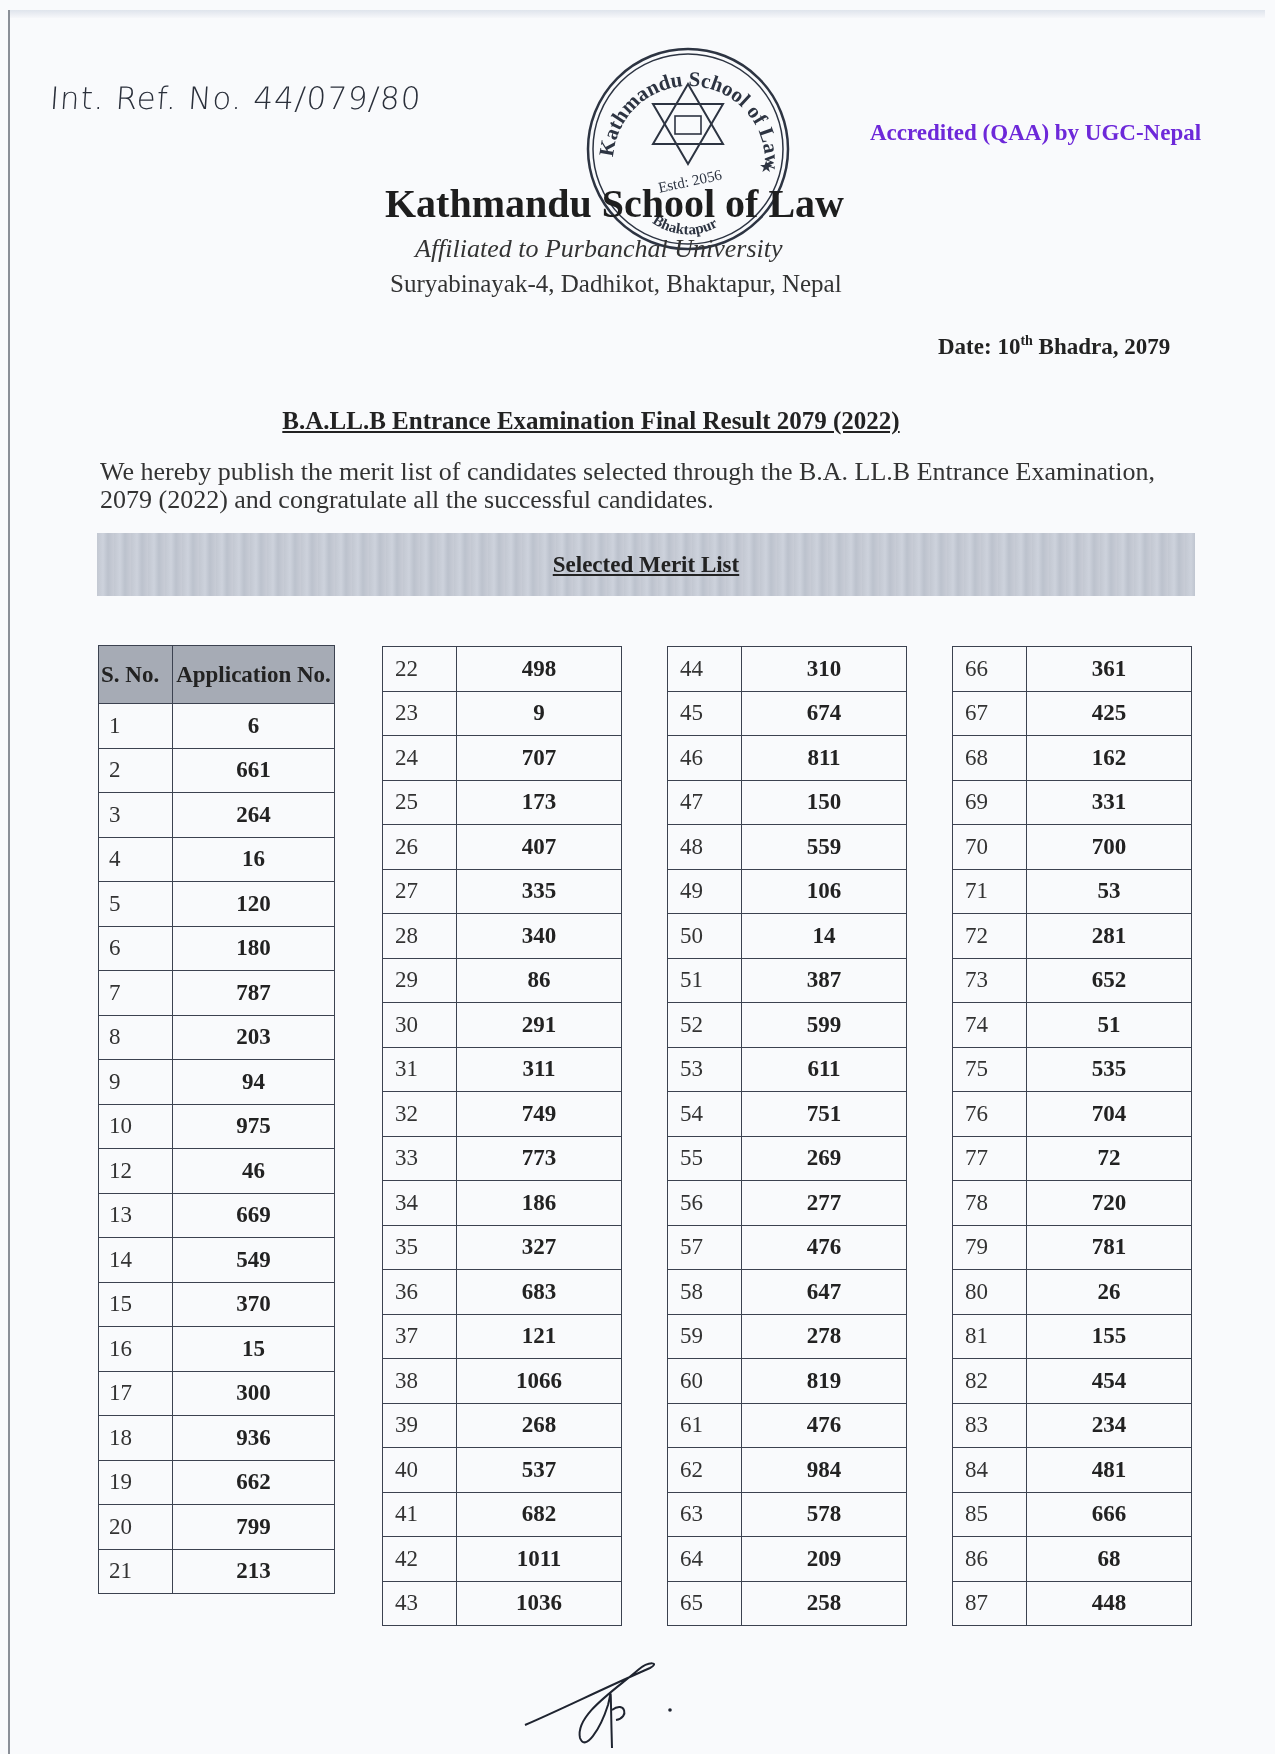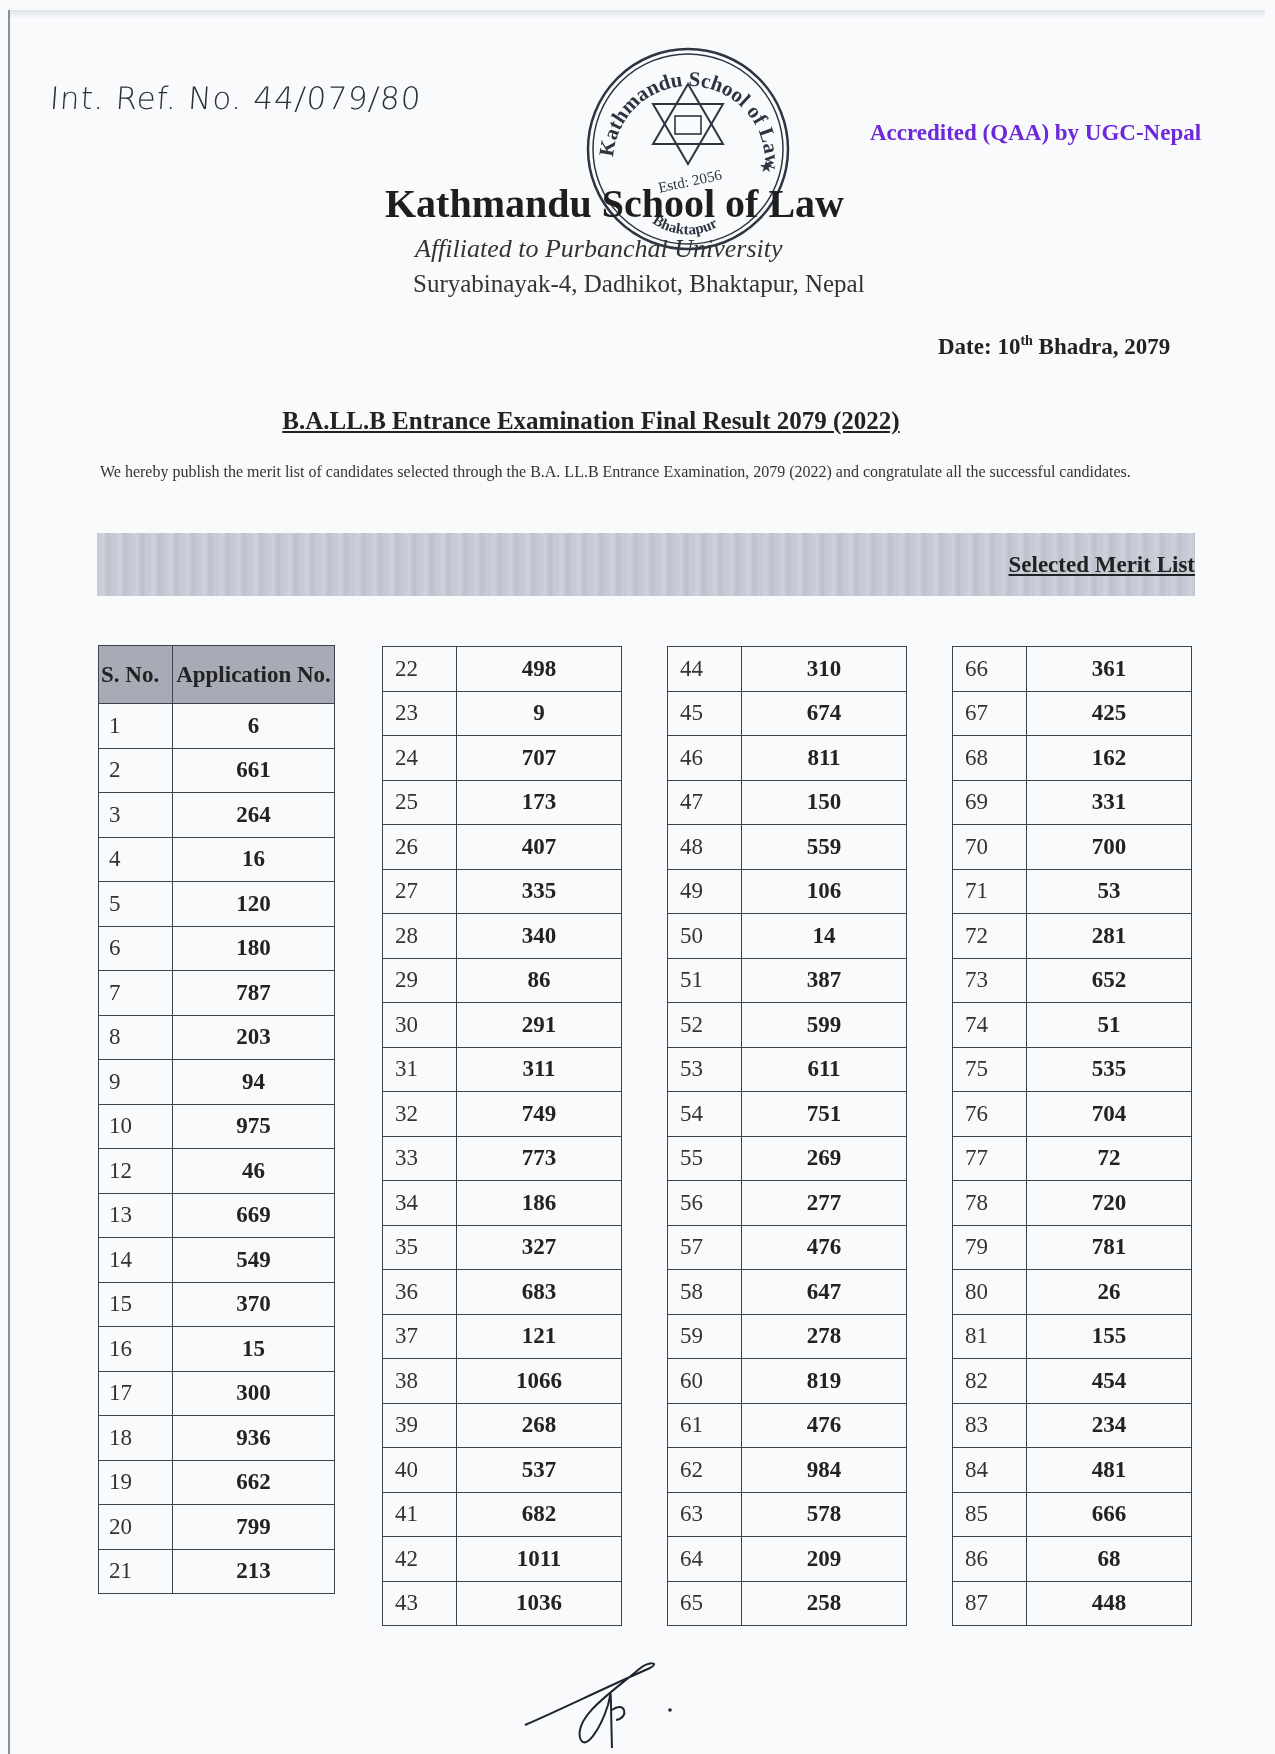--- a/index.html
+++ b/index.html
@@ -27,41 +27,41 @@
   .school-name {
     position: absolute; left: 385px; top: 180px;
     font-size: 40px; font-weight: bold; color: #1e1e1e;
   }
   .affiliation {
     position: absolute; left: 415px; top: 234px;
     font-size: 26px; font-style: italic; color: #333;
   }
   .address {
     position: absolute; left: 390px; top: 270px;
-    font-size: 25px; color: #333; margin-left: 23px;
+    font-size: 25px; color: #333;
   }
   .date {
     position: absolute; left: 938px; top: 333px;
     font-size: 23px; font-weight: bold; color: #222;
   }
   .date sup { font-size: 14px; }
 
   .doc-title {
     position: absolute; left: 0; width: 1182px; top: 407px; text-align: center;
     font-size: 25px; font-weight: bold; text-decoration: underline; color: #222;
   }
   .intro {
     position: absolute; left: 100px; top: 458px; width: 1100px;
-    font-size: 16px; line-height: 28px; color: #333;
+    font-size: 26px; line-height: 28px; color: #333;
   }
 
   .merit-banner {
     position: absolute; left: 97px; top: 533px; width: 1098px; height: 63px;
     background: repeating-linear-gradient(90deg, #c3c8d2 0px, #cdd2dc 6px, #bcc2cd 11px, #c8ccd6 17px);
-    display: flex; align-items: center; justify-content: flex-end;
+    display: flex; align-items: center; justify-content: center;
   }
   .merit-banner span { font-size: 23px; font-weight: bold; text-decoration: underline; color: #222; }
 
   .merit-table {
     position: absolute; border-collapse: collapse;
     font-family: "Liberation Serif", serif;
   }
   .merit-table td, .merit-table th {
     border: 1.5px solid #3c4250; height: 44.5px; padding: 0; box-sizing: border-box;
   }

